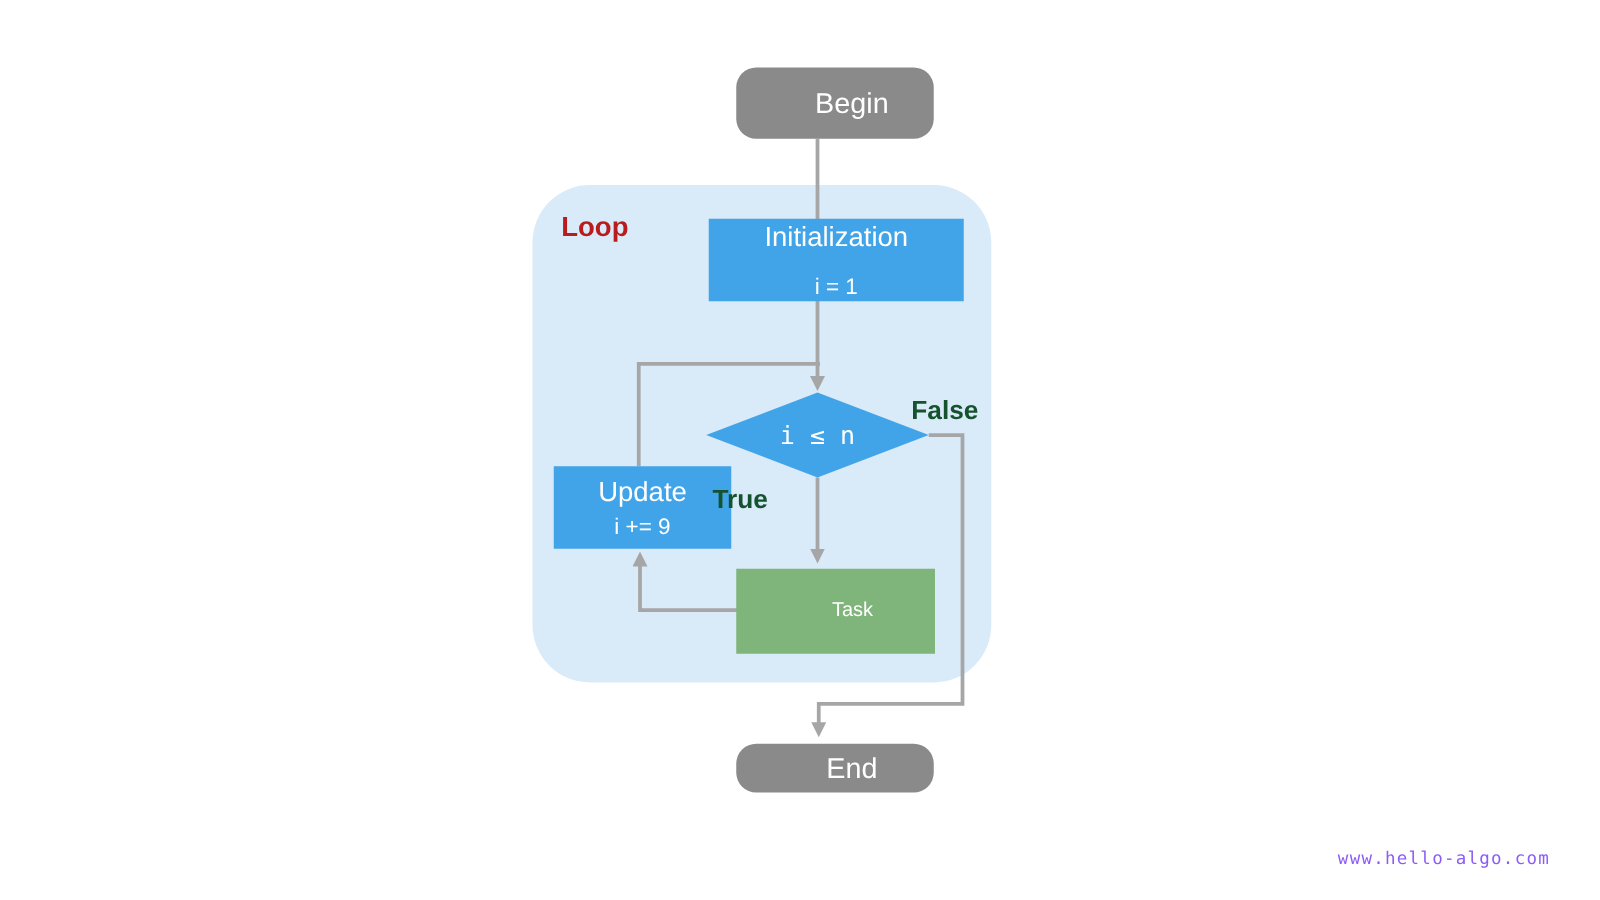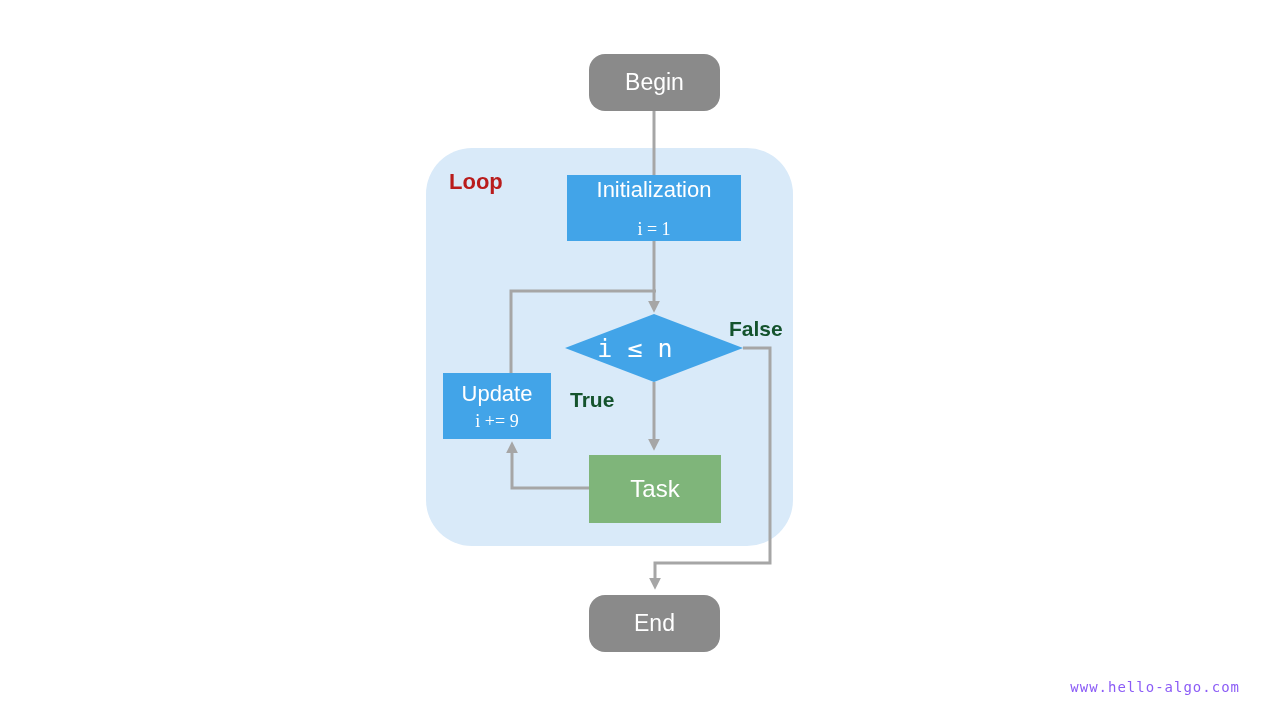--- a/index.html
+++ b/index.html
@@ -46,46 +46,47 @@
     justify-content: center;
     color: #ffffff;
     text-align: center;
     z-index: 2;
     line-height: 1.25;
   }
   .terminal {
     background: #8a8a8a;
     border-radius: 16px;
     font-size: 23px;
+    padding-left: 27px;
   }
   .process { background: #42a4e8; }
-  .task    { background: #7fb57a; font-size: 24px; }
+  .task    { background: #7fb57a; font-size: 16px; padding-left: 27px; }
   .node-title { font-size: 22px; }
   .node-code {
-    font-family: Liberation Serif, serif;
+    font-family: Liberation Sans, sans-serif;
     font-size: 18px;
     margin-top: 2px;
   }
 
   .node-begin  { left: 589px; top: 54px;  width: 131px; height: 57px; }
-  .node-init   { left: 567px; top: 175px; width: 174px; height: 66px; gap: 13px; }
-  .node-update { left: 443px; top: 373px; width: 108px; height: 66px; }
+  .node-init   { left: 567px; top: 175px; width: 204px; height: 66px; gap: 13px; }
+  .node-update { left: 443px; top: 373px; width: 142px; height: 66px; }
   .node-task   { left: 589px; top: 455px; width: 132px; height: 68px; }
-  .node-end    { left: 589px; top: 595px; width: 131px; height: 57px; }
+  .node-end    { left: 589px; top: 595px; width: 131px; height: 39px; }
 
   .diamond-text {
     position: absolute;
-    left: 546px; top: 314px;
+    left: 565px; top: 314px;
     width: 178px; height: 68px;
     display: flex;
     align-items: center;
     justify-content: center;
     color: #ffffff;
     font-family: "DejaVu Sans Mono", monospace;
-    font-size: 25px;
+    font-size: 20px;
     z-index: 2;
   }
 
   
   .branch-label {
     position: absolute;
     font-size: 21px;
     font-weight: bold;
     color: #14532d;
     z-index: 2;

